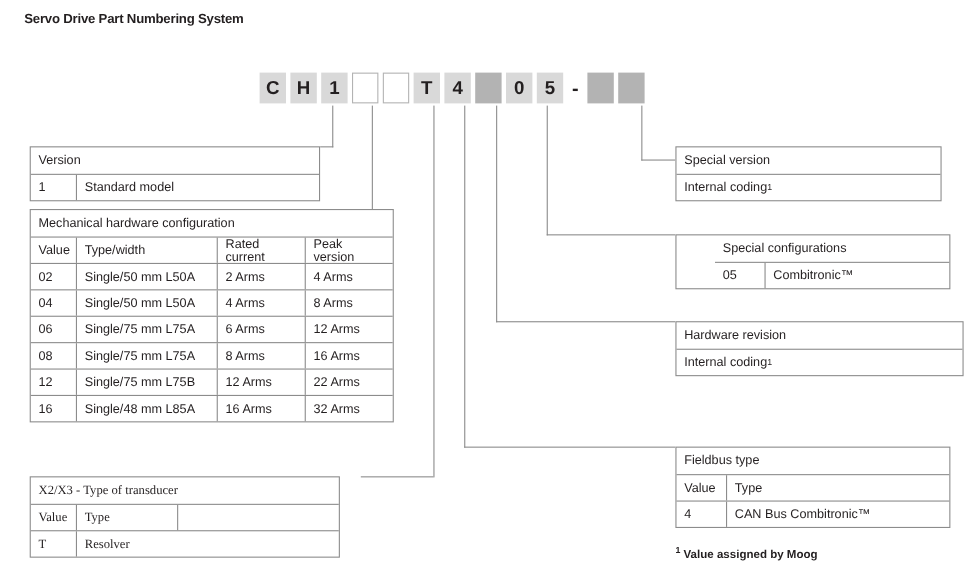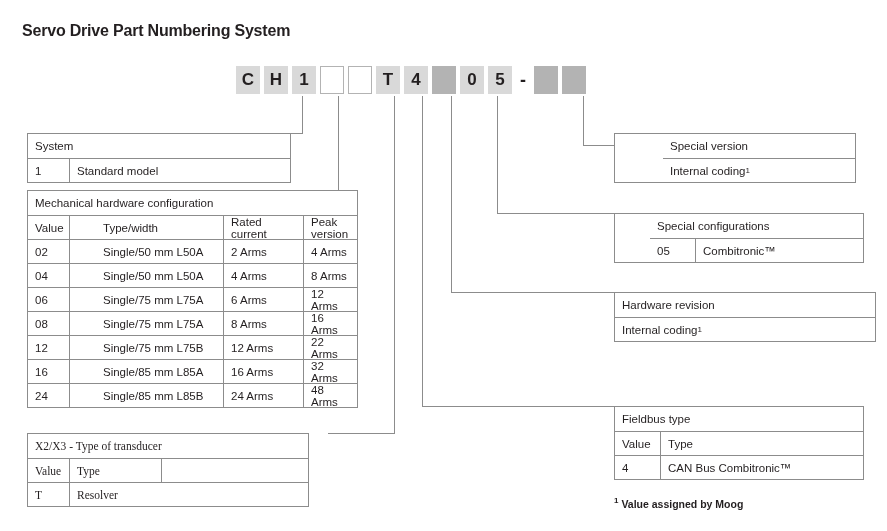--- a/index.html
+++ b/index.html
@@ -11,22 +11,22 @@
     height: 531px;
     background: #ffffff;
     font-family: "Liberation Sans", sans-serif;
     color: #231f20;
     position: relative;
     overflow: hidden;
   }
   .page-title {
     position: absolute;
     left: 22px;
-    top: 22px;
-    font-size: 16px;
+    top: 10px;
+    font-size: 12px;
     font-weight: bold;
     letter-spacing: -0.2px;
     color: #231f20;
   }
 
   
   .code-row {
     position: absolute;
     left: 236px;
     top: 66px;
@@ -107,30 +107,30 @@
     padding: 0 7px;
   }
 
   
   #tbl-version { left: 27px; top: 133px; width: 264px; }
   #tbl-version .c1 { width: 42px; }
   #tbl-version .c2 { flex: 1; text-align: right; }
 
   #tbl-mech { left: 27px; top: 190px; width: 331px; }
   #tbl-mech .c1 { width: 42px; }
-  #tbl-mech .c2 { width: 128px; margin-left: 26px; }
+  #tbl-mech .c2 { width: 128px; }
   #tbl-mech .c3 { width: 80px; }
   #tbl-mech .c4 { flex: 1; }
 
   #tbl-transducer { left: 27px; top: 433px; width: 282px; font-family: Liberation Serif, serif; }
   #tbl-transducer .c1 { width: 42px; }
   #tbl-transducer .c2 { width: 92px; }
   #tbl-transducer .c3 { flex: 1; }
 
-  #tbl-special-version { left: 614px; top: 133px; width: 242px; padding-left: 48px; }
+  #tbl-special-version { left: 614px; top: 133px; width: 242px; }
   #tbl-special-version .c1 { flex: 1; }
 
   #tbl-special-config { left: 614px; top: 213px; width: 250px; padding-left: 35px; }
   #tbl-special-config .c1 { width: 46px; }
   #tbl-special-config .c2 { flex: 1; }
 
   #tbl-hw-revision { left: 614px; top: 292px; width: 262px; }
   #tbl-hw-revision .c1 { flex: 1; }
 
   #tbl-fieldbus { left: 614px; top: 406px; width: 250px; }
@@ -195,21 +195,21 @@
 <div class="ln h" style="left:451px; top:292px; width:163px;"></div>
 
 <div class="ln v" style="left:497px; top:96px; height:118px;"></div>
 <div class="ln h" style="left:497px; top:213px; width:117px;"></div>
 
 <div class="ln v" style="left:583px; top:96px; height:50px;"></div>
 <div class="ln h" style="left:583px; top:145px; width:31px;"></div>
 
 <div class="tbl" id="tbl-version">
   <div class="hdr">
-    <div class="cell fullhdr">System</div>
+    <div class="cell fullhdr">Version</div>
   </div>
   <div class="row">
     <div class="cell c1">1</div>
     <div class="cell c2">Standard model</div>
   </div>
 </div>
 
 <div class="tbl" id="tbl-mech">
   <div class="hdr">
     <div class="cell fullhdr">Mechanical hardware configuration</div>
@@ -245,29 +245,23 @@
     <div class="cell c4">16 Arms</div>
   </div>
   <div class="row">
     <div class="cell c1">12</div>
     <div class="cell c2">Single/75 mm L75B</div>
     <div class="cell c3">12 Arms</div>
     <div class="cell c4">22 Arms</div>
   </div>
   <div class="row">
     <div class="cell c1">16</div>
-    <div class="cell c2">Single/85 mm L85A</div>
+    <div class="cell c2">Single/48 mm L85A</div>
     <div class="cell c3">16 Arms</div>
     <div class="cell c4">32 Arms</div>
-  </div>
-  <div class="row">
-    <div class="cell c1">24</div>
-    <div class="cell c2">Single/85 mm L85B</div>
-    <div class="cell c3">24 Arms</div>
-    <div class="cell c4">48 Arms</div>
   </div>
 </div>
 
 <div class="tbl" id="tbl-transducer">
   <div class="hdr">
     <div class="cell fullhdr">X2/X3 - Type of transducer</div>
   </div>
   <div class="row">
     <div class="cell c1">Value</div>
     <div class="cell c2">Type</div>

